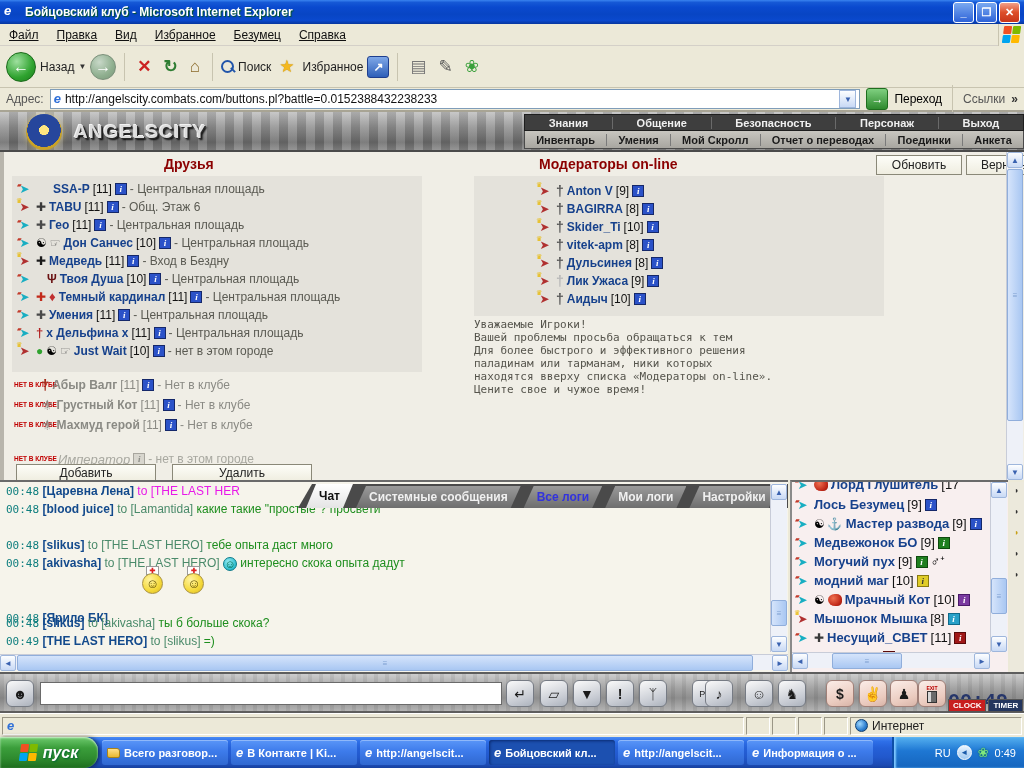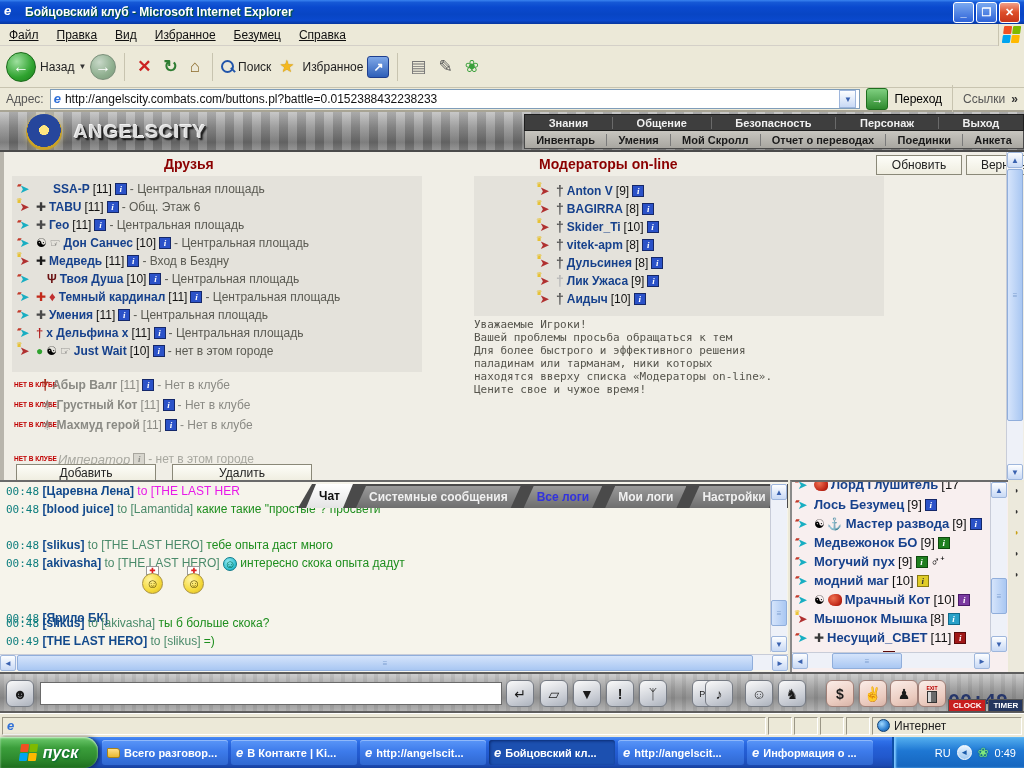--- a/index.html
+++ b/index.html
@@ -660,21 +660,21 @@
   </div>
 
   <div class="statusbar">
     <span class="stcell" style="flex:1;margin-left:2px">
         <span class="eicon blue">e</span>
       </span>
     <span class="stcell" style="width:24px"></span>
     <span class="stcell" style="width:24px"></span>
     <span class="stcell" style="width:24px"></span>
     <span class="stcell" style="width:24px"></span>
-    <span class="stcell" style="width:150px">
+    <span class="stcell" style="width:172px">
       <span class="globe"></span>
       <span>Интернет</span>
     </span>
   </div>
 
   <div class="taskbar">
     <span class="startbtn">
       <span class="winflag">
           <i class="r"></i>
           <i class="g"></i>

